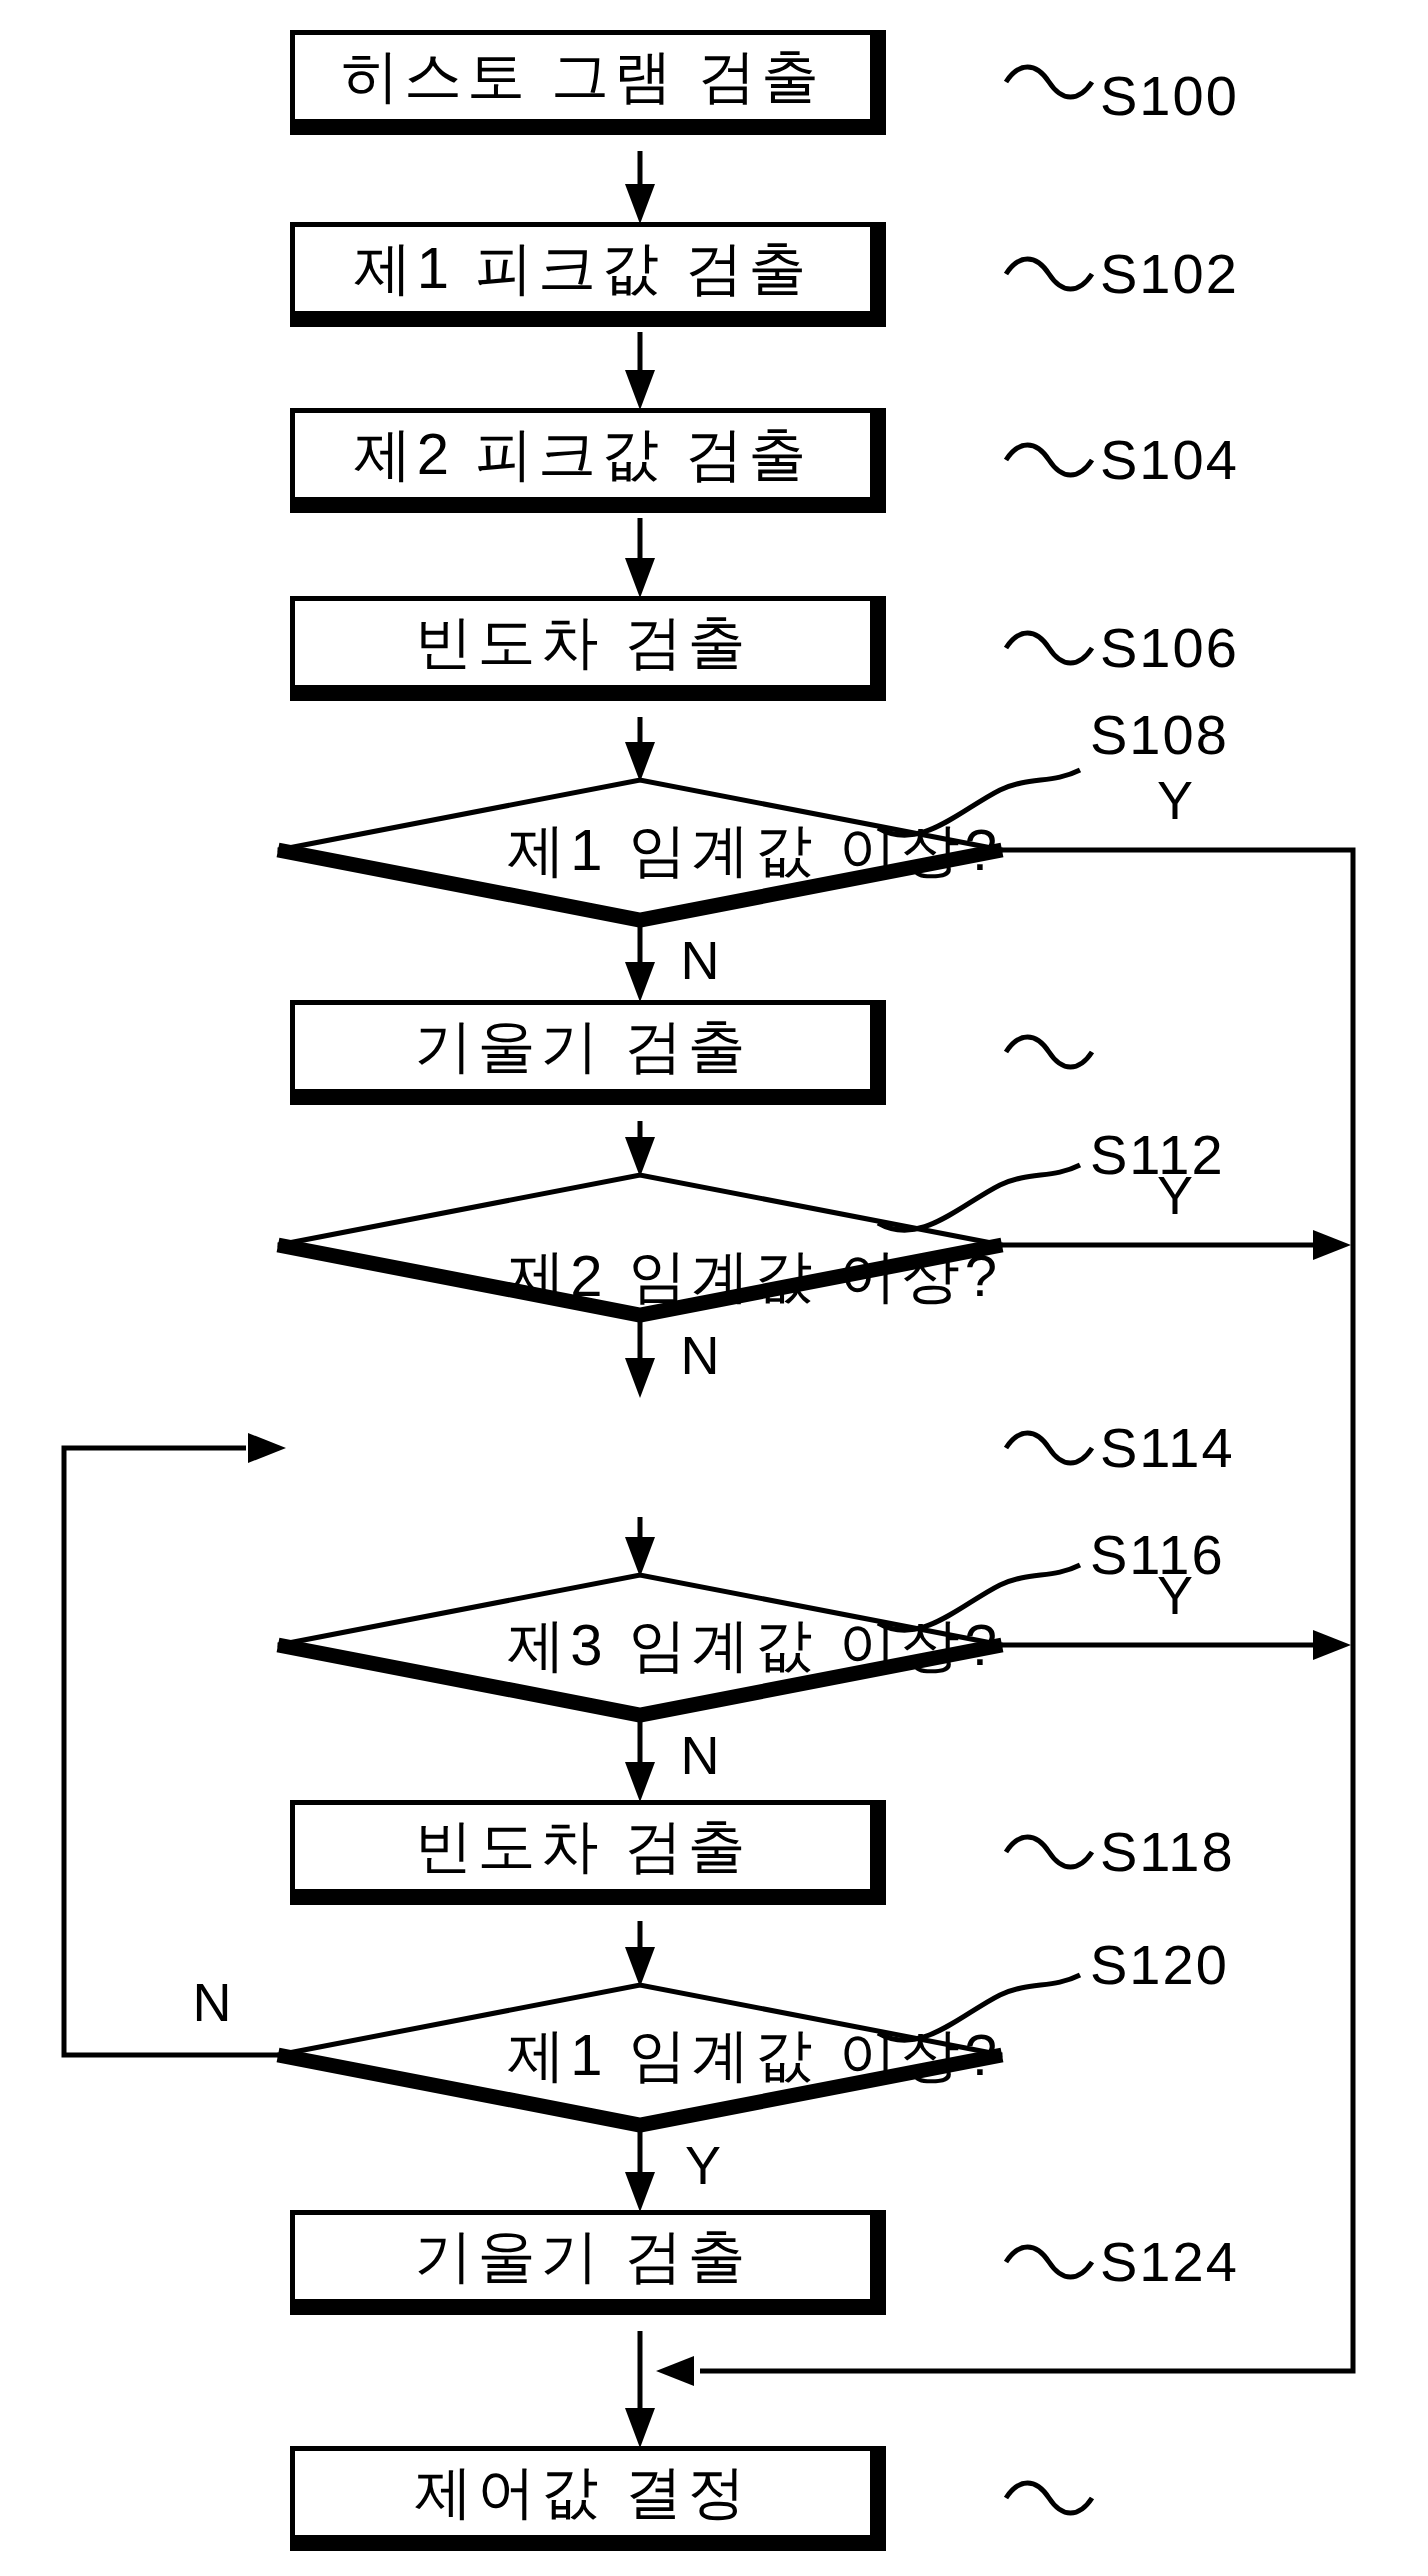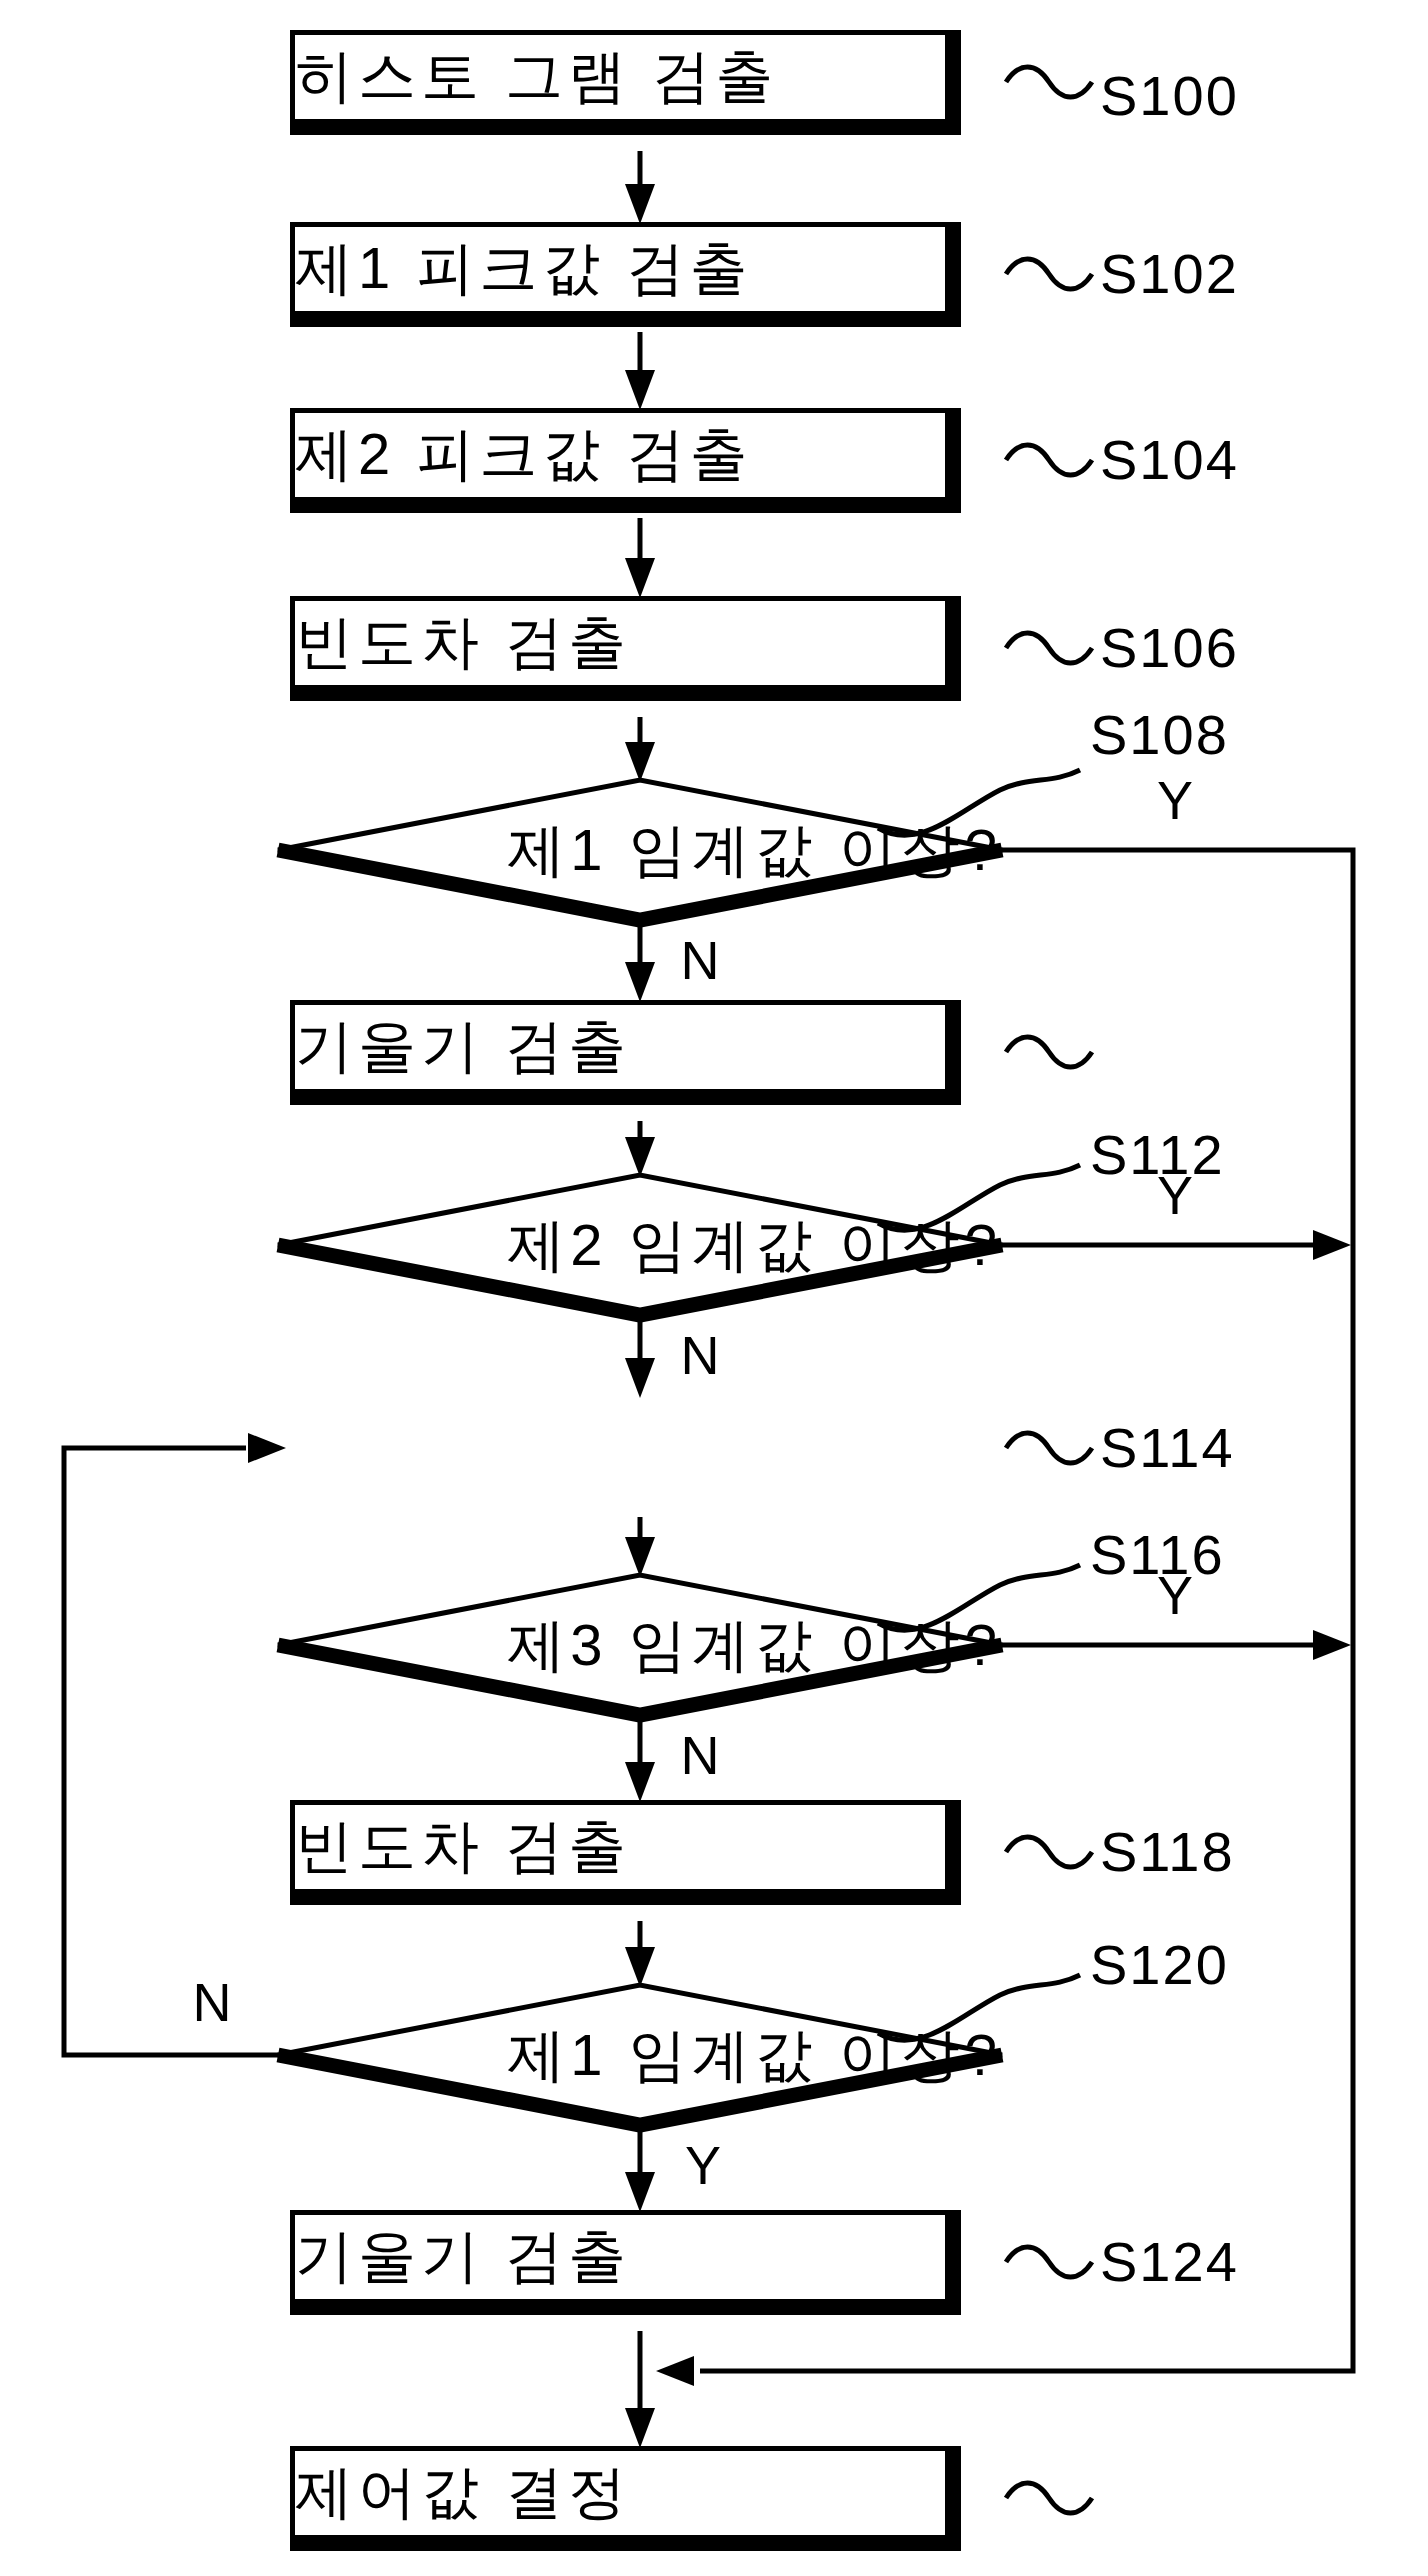--- a/index.html
+++ b/index.html
@@ -7,27 +7,27 @@
     position:relative;
     width:1428px;height:2576px;
     background:#ffffff;
     font-family:"Liberation Sans", sans-serif;
     color:#000;
     overflow:hidden;
   }
   .layer{position:absolute;left:0;top:0;}
   .pbox{
     position:absolute;
-    left:290px;width:671px;height:105px;
+    left:290px;width:596px;height:105px;
     box-sizing:border-box;
     background:#ffffff;
     border:5px solid #000;
     border-right-width:16px;
     border-bottom-width:16px;
-    display:flex;align-items:center;justify-content:flex-start;
+    display:flex;align-items:center;justify-content:center;
   }
   .ptext{
     font-size:58px;
     letter-spacing:5px;
     white-space:nowrap;
   }
   .dtext{
     position:absolute;
     left:278px;width:724px;height:72px;
     line-height:72px;text-align:right;
@@ -177,21 +177,21 @@
       <span class="ptext">빈도차 검출</span>
     </div>
   <div class="pbox" style="top:2210px">
       <span class="ptext">기울기 검출</span>
     </div>
   <div class="pbox" style="top:2446px">
       <span class="ptext">제어값 결정</span>
     </div>
 
   <div class="dtext" style="top:814px">제1 임계값 이상?</div>
-  <div class="dtext" style="top:1209px">제2 임계값 이상?</div>
+  <div class="dtext" style="top:1240px">제2 임계값 이상?</div>
   <div class="dtext" style="top:1609px">제3 임계값 이상?</div>
   <div class="dtext" style="top:2019px">제1 임계값 이상?</div>
 
   <div class="tag" style="top:64px">S100</div>
   <div class="tag" style="top:242px">S102</div>
   <div class="tag" style="top:428px">S104</div>
   <div class="tag" style="top:616px">S106</div>
   <div class="tag dtag" style="top:703px">S108</div>
   <div class="tag dtag" style="top:1123px">S112</div>
   <div class="tag" style="top:1416px">S114</div>

